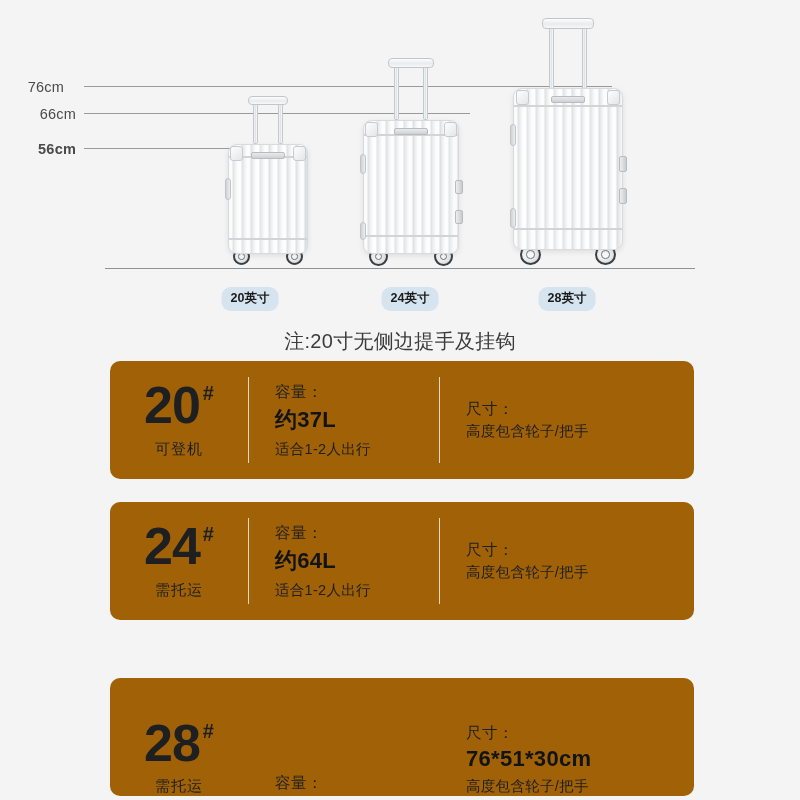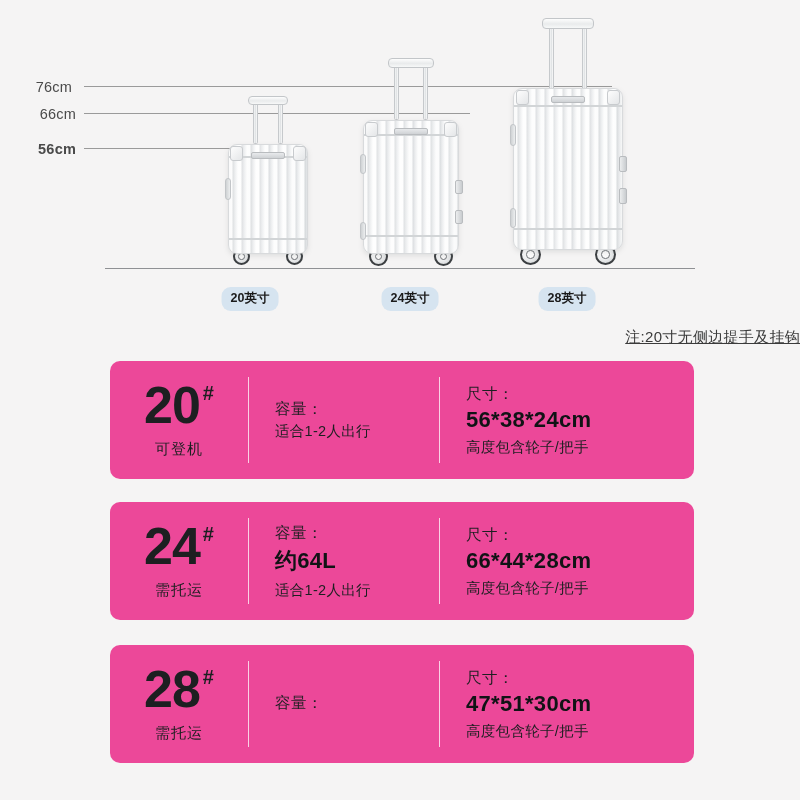--- a/index.html
+++ b/index.html
@@ -158,34 +158,33 @@
     font-size: 12.5px;
     font-weight: bold;
     padding: 3px 9px 4px;
     border-radius: 9px;
     white-space: nowrap;
   }
 
   .note {
     position: absolute;
     width: 100%;
-    text-align: right;
-    font-size: 15px;
+    text-align: center;
+    font-size: 20px;
     color: #3b3b3b;
     letter-spacing: 0.3px;
-    text-decoration: underline;
   }
 
   
   .card {
     position: absolute;
     left: 110px;
     width: 584px;
     height: 118px;
-    background: #ec4899;
+    background: #a16207;
     border-radius: 10px;
     display: flex;
     align-items: stretch;
   }
 
   .col-size {
     width: 138px;
     flex: none;
     display: flex;
     flex-direction: column;
@@ -253,21 +252,21 @@
     font-size: 14.5px;
     color: #1d1f21;
     letter-spacing: 0.3px;
   }
 </style>
 </head>
 <body>
 
 <div id="illustration">
 
-  <div class="meas-label" style="left:8px; top:79px;">76cm</div>
+  <div class="meas-label" style="left:0; top:79px;">76cm</div>
   <div class="meas-line" style="left:84px; top:86px; width:528px;"></div>
 
   <div class="meas-label" style="left:12px; top:106px;">66cm</div>
   <div class="meas-line" style="left:84px; top:113px; width:386px;"></div>
 
   <div class="meas-label" style="left:12px; top:141px;font-weight:bold;">56cm</div>
   <div class="meas-line" style="left:84px; top:148px; width:151px;"></div>
 
   <div class="case" style="left:228px; top:100px; width:80px; height:165px;">
     <div class="handle-wrap" style="top:-4px; width:40px; height:48px;">
@@ -345,26 +344,26 @@
   <div class="col-size">
     <div class="num-row">
       <span class="big-num">20</span>
       <span class="hash">#</span>
     </div>
     <div class="size-sub">可登机</div>
   </div>
   <div class="vdiv"></div>
   <div class="col-info col-cap">
     <div class="info-label">容量：</div>
+    <div class="info-value">约37L</div>
     <div class="info-foot">适合1-2人出行</div>
   </div>
   <div class="vdiv"></div>
   <div class="col-info col-dim">
     <div class="info-label">尺寸：</div>
-    <div class="info-value">56*38*24cm</div>
     <div class="info-foot">高度包含轮子/把手</div>
   </div>
 </div>
 
 <div class="card" style="top:502px;">
   <div class="col-size">
     <div class="num-row">
       <span class="big-num">24</span>
       <span class="hash">#</span>
     </div>
@@ -372,36 +371,35 @@
   </div>
   <div class="vdiv"></div>
   <div class="col-info col-cap">
     <div class="info-label">容量：</div>
     <div class="info-value">约64L</div>
     <div class="info-foot">适合1-2人出行</div>
   </div>
   <div class="vdiv"></div>
   <div class="col-info col-dim">
     <div class="info-label">尺寸：</div>
-    <div class="info-value">66*44*28cm</div>
     <div class="info-foot">高度包含轮子/把手</div>
   </div>
 </div>
 
-<div class="card" style="top:645px;">
+<div class="card" style="top:678px;align-items:flex-end;">
   <div class="col-size">
     <div class="num-row">
       <span class="big-num">28</span>
       <span class="hash">#</span>
     </div>
     <div class="size-sub">需托运</div>
   </div>
   <div class="vdiv"></div>
   <div class="col-info col-cap">
     <div class="info-label">容量：</div>
   </div>
   <div class="vdiv"></div>
   <div class="col-info col-dim">
     <div class="info-label">尺寸：</div>
-    <div class="info-value">47*51*30cm</div>
+    <div class="info-value">76*51*30cm</div>
     <div class="info-foot">高度包含轮子/把手</div>
   </div>
 </div>
 
 </body></html>

